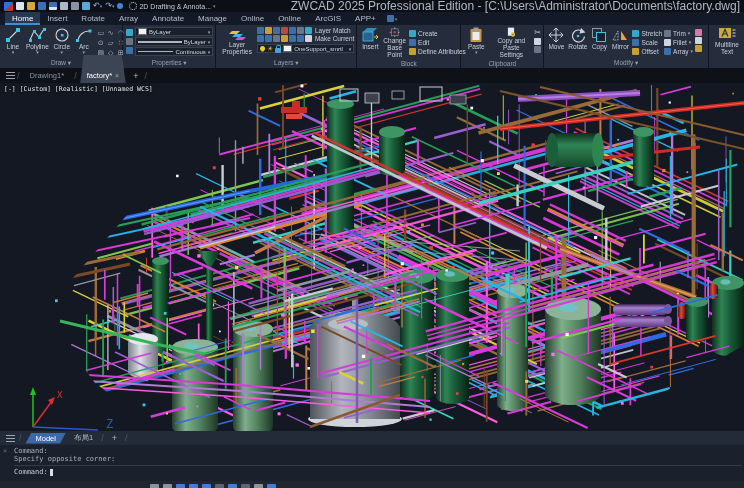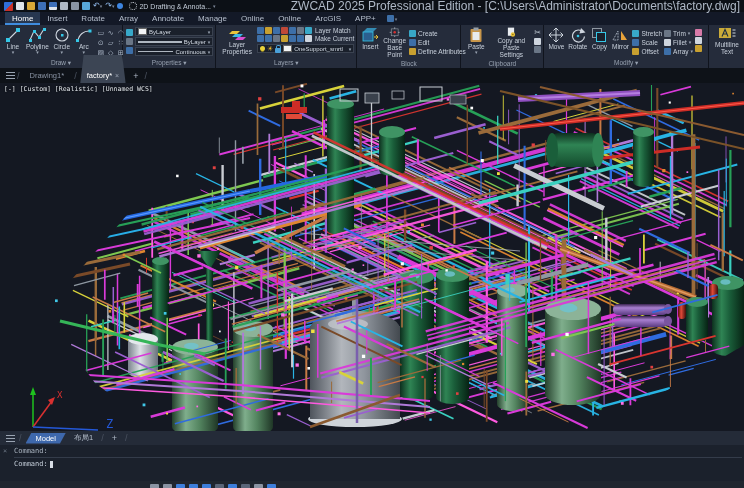--- a/index.html
+++ b/index.html
@@ -1275,20 +1275,21 @@
   <span class="mtab">Model</span>
   <span class="ltab">布局1</span>
   <span class="slash">/</span>
   <span class="plus">+</span>
   <span class="slash">/</span>
 </div>
 
 <div class="cmd">
   <span class="cmdx">×</span>
   <div>Command:</div>
+  <div>Specify opposite corner:</div>
   <div class="cmdin">
     <span>Command:</span>
     <span class="cursor"></span>
   </div>
 </div>
 
 <div class="statusbar">
   <span class="sbi" style="background:#8a93a2"></span>
   <span class="sbi" style="background:#8a93a2"></span>
   <span class="sbi" style="background:#3d7edb"></span>

